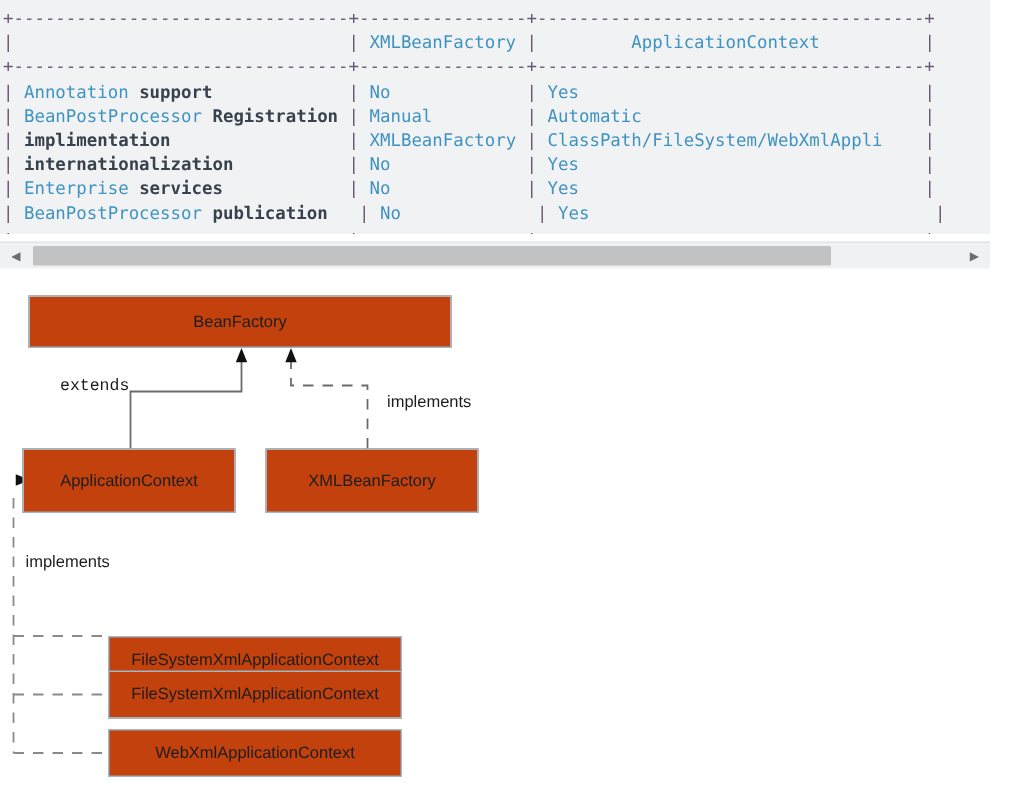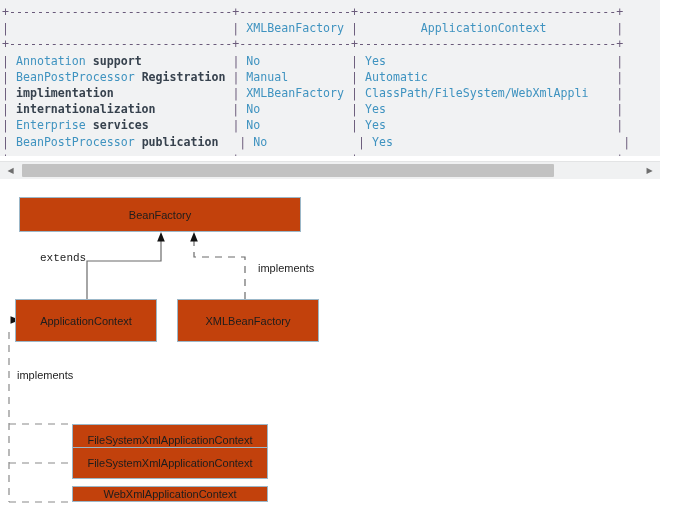--- a/index.html
+++ b/index.html
@@ -98,21 +98,21 @@
     font-family: "Liberation Sans", sans-serif;
     font-size: 11px;
     color: #1d1d1d;
     text-align: center;
   }
   #box-beanfactory        { left: 19px;  top: 11px;  width: 282px; height: 35px; }
   #box-applicationcontext { left: 15px;  top: 113px; width: 142px; height: 43px; }
   #box-xmlbeanfactory     { left: 177px; top: 113px; width: 142px; height: 43px; }
   #box-filesystemxml      { left: 72px;  top: 222px; width: 196px; height: 32px; margin-top: 16px; }
   #box-classpathxml       { left: 72px;  top: 261px; width: 196px; height: 32px; }
-  #box-webxml             { left: 72px;  top: 300px; width: 196px; height: 16px; }
+  #box-webxml             { left: 72px;  top: 300px; width: 196px; height: 32px; }
 
   .uml-label {
     position: absolute;
     font-family: "Liberation Sans", sans-serif;
     font-size: 11px;
     color: #1d1d1d;
     white-space: nowrap;
   }
   #label-extends    { left: 40px;  top: 66px; font-family: Liberation Mono, monospace; }
   #label-implements-right { left: 258px; top: 76px; }

